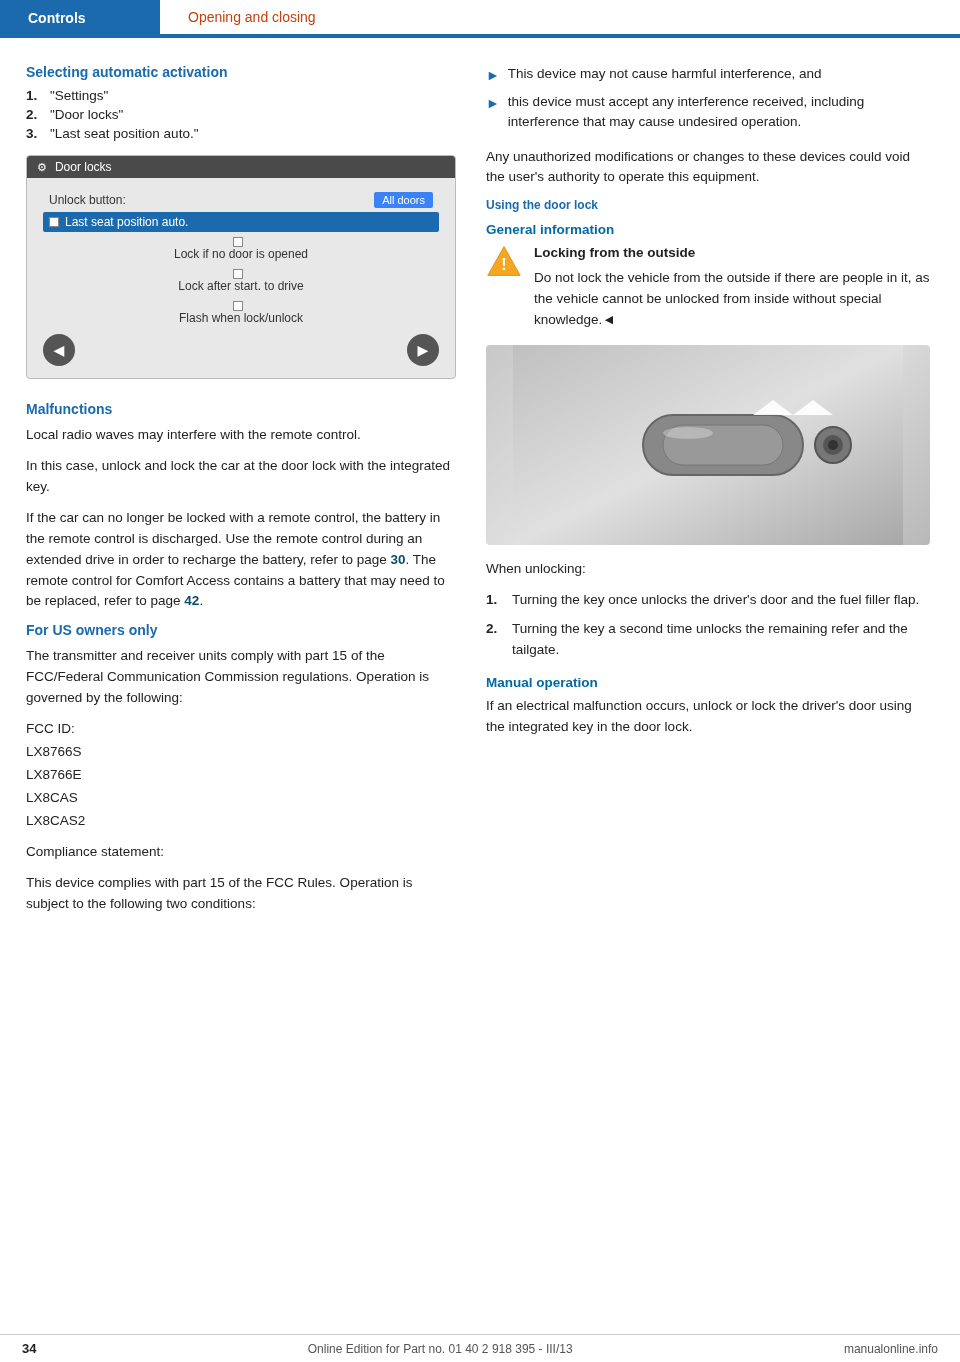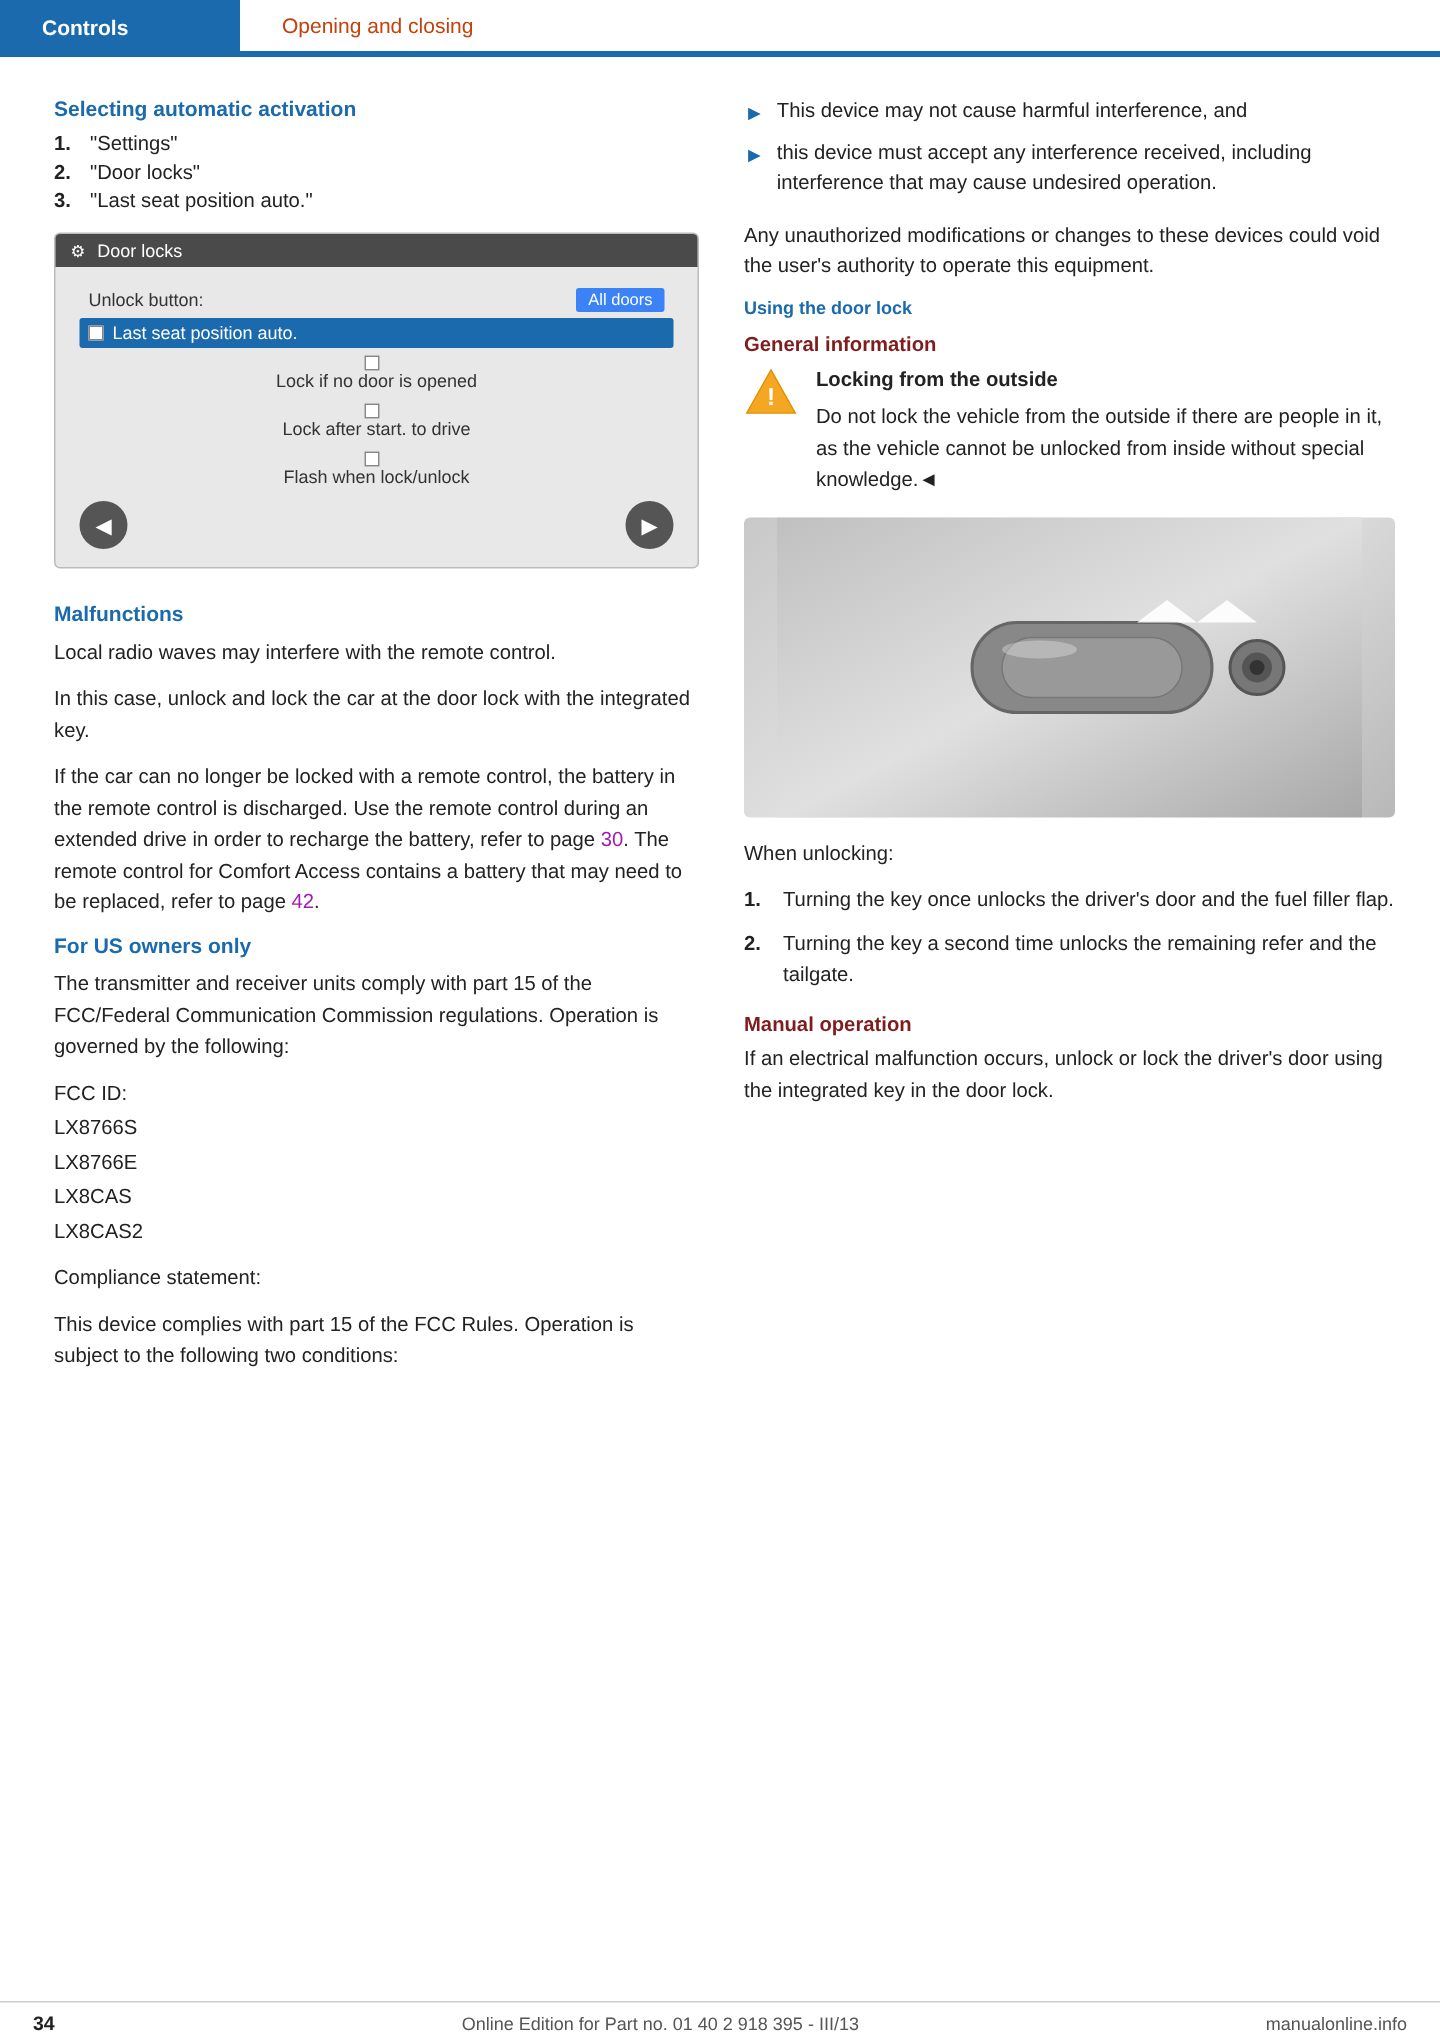--- a/index.html
+++ b/index.html
@@ -44,21 +44,21 @@
       background: #1a6aad;
       width: 100%;
       position: absolute;
       top: 36px;
       left: 0;
     }
 
     
     .main-content {
       display: flex;
-      padding: 28px 30px 0 36px;
+      padding: 28px 30px 0 26px;
       gap: 30px;
     }
 
     .left-col {
       width: 430px;
       flex-shrink: 0;
     }
 
     .right-col {
       flex: 1;
@@ -66,21 +66,21 @@
 
     
     .section-heading {
       color: #1a6aad;
       font-size: 14px;
       font-weight: bold;
       margin-bottom: 8px;
     }
 
     .sub-heading {
-      color: #7f1d1d;
+      color: #0369a1;
       font-size: 13.5px;
       font-weight: bold;
       margin-bottom: 6px;
     }
 
     
     .numbered-list {
       list-style: none;
       margin-bottom: 14px;
     }
@@ -276,21 +276,22 @@
 
     
     .fcc-id-block {
       margin-bottom: 10px;
     }
     .fcc-id-block p {
       margin-bottom: 2px;
     }
 
     .inline-link {
-      color: #a21caf;
+      color: #0c4a6e;
+      font-weight: bold;
     }
   </style>
 </head>
 <body>
 
 <div class="header">
   <div class="header-controls">
     <span>Controls</span>
   </div>
   <div class="header-section">

